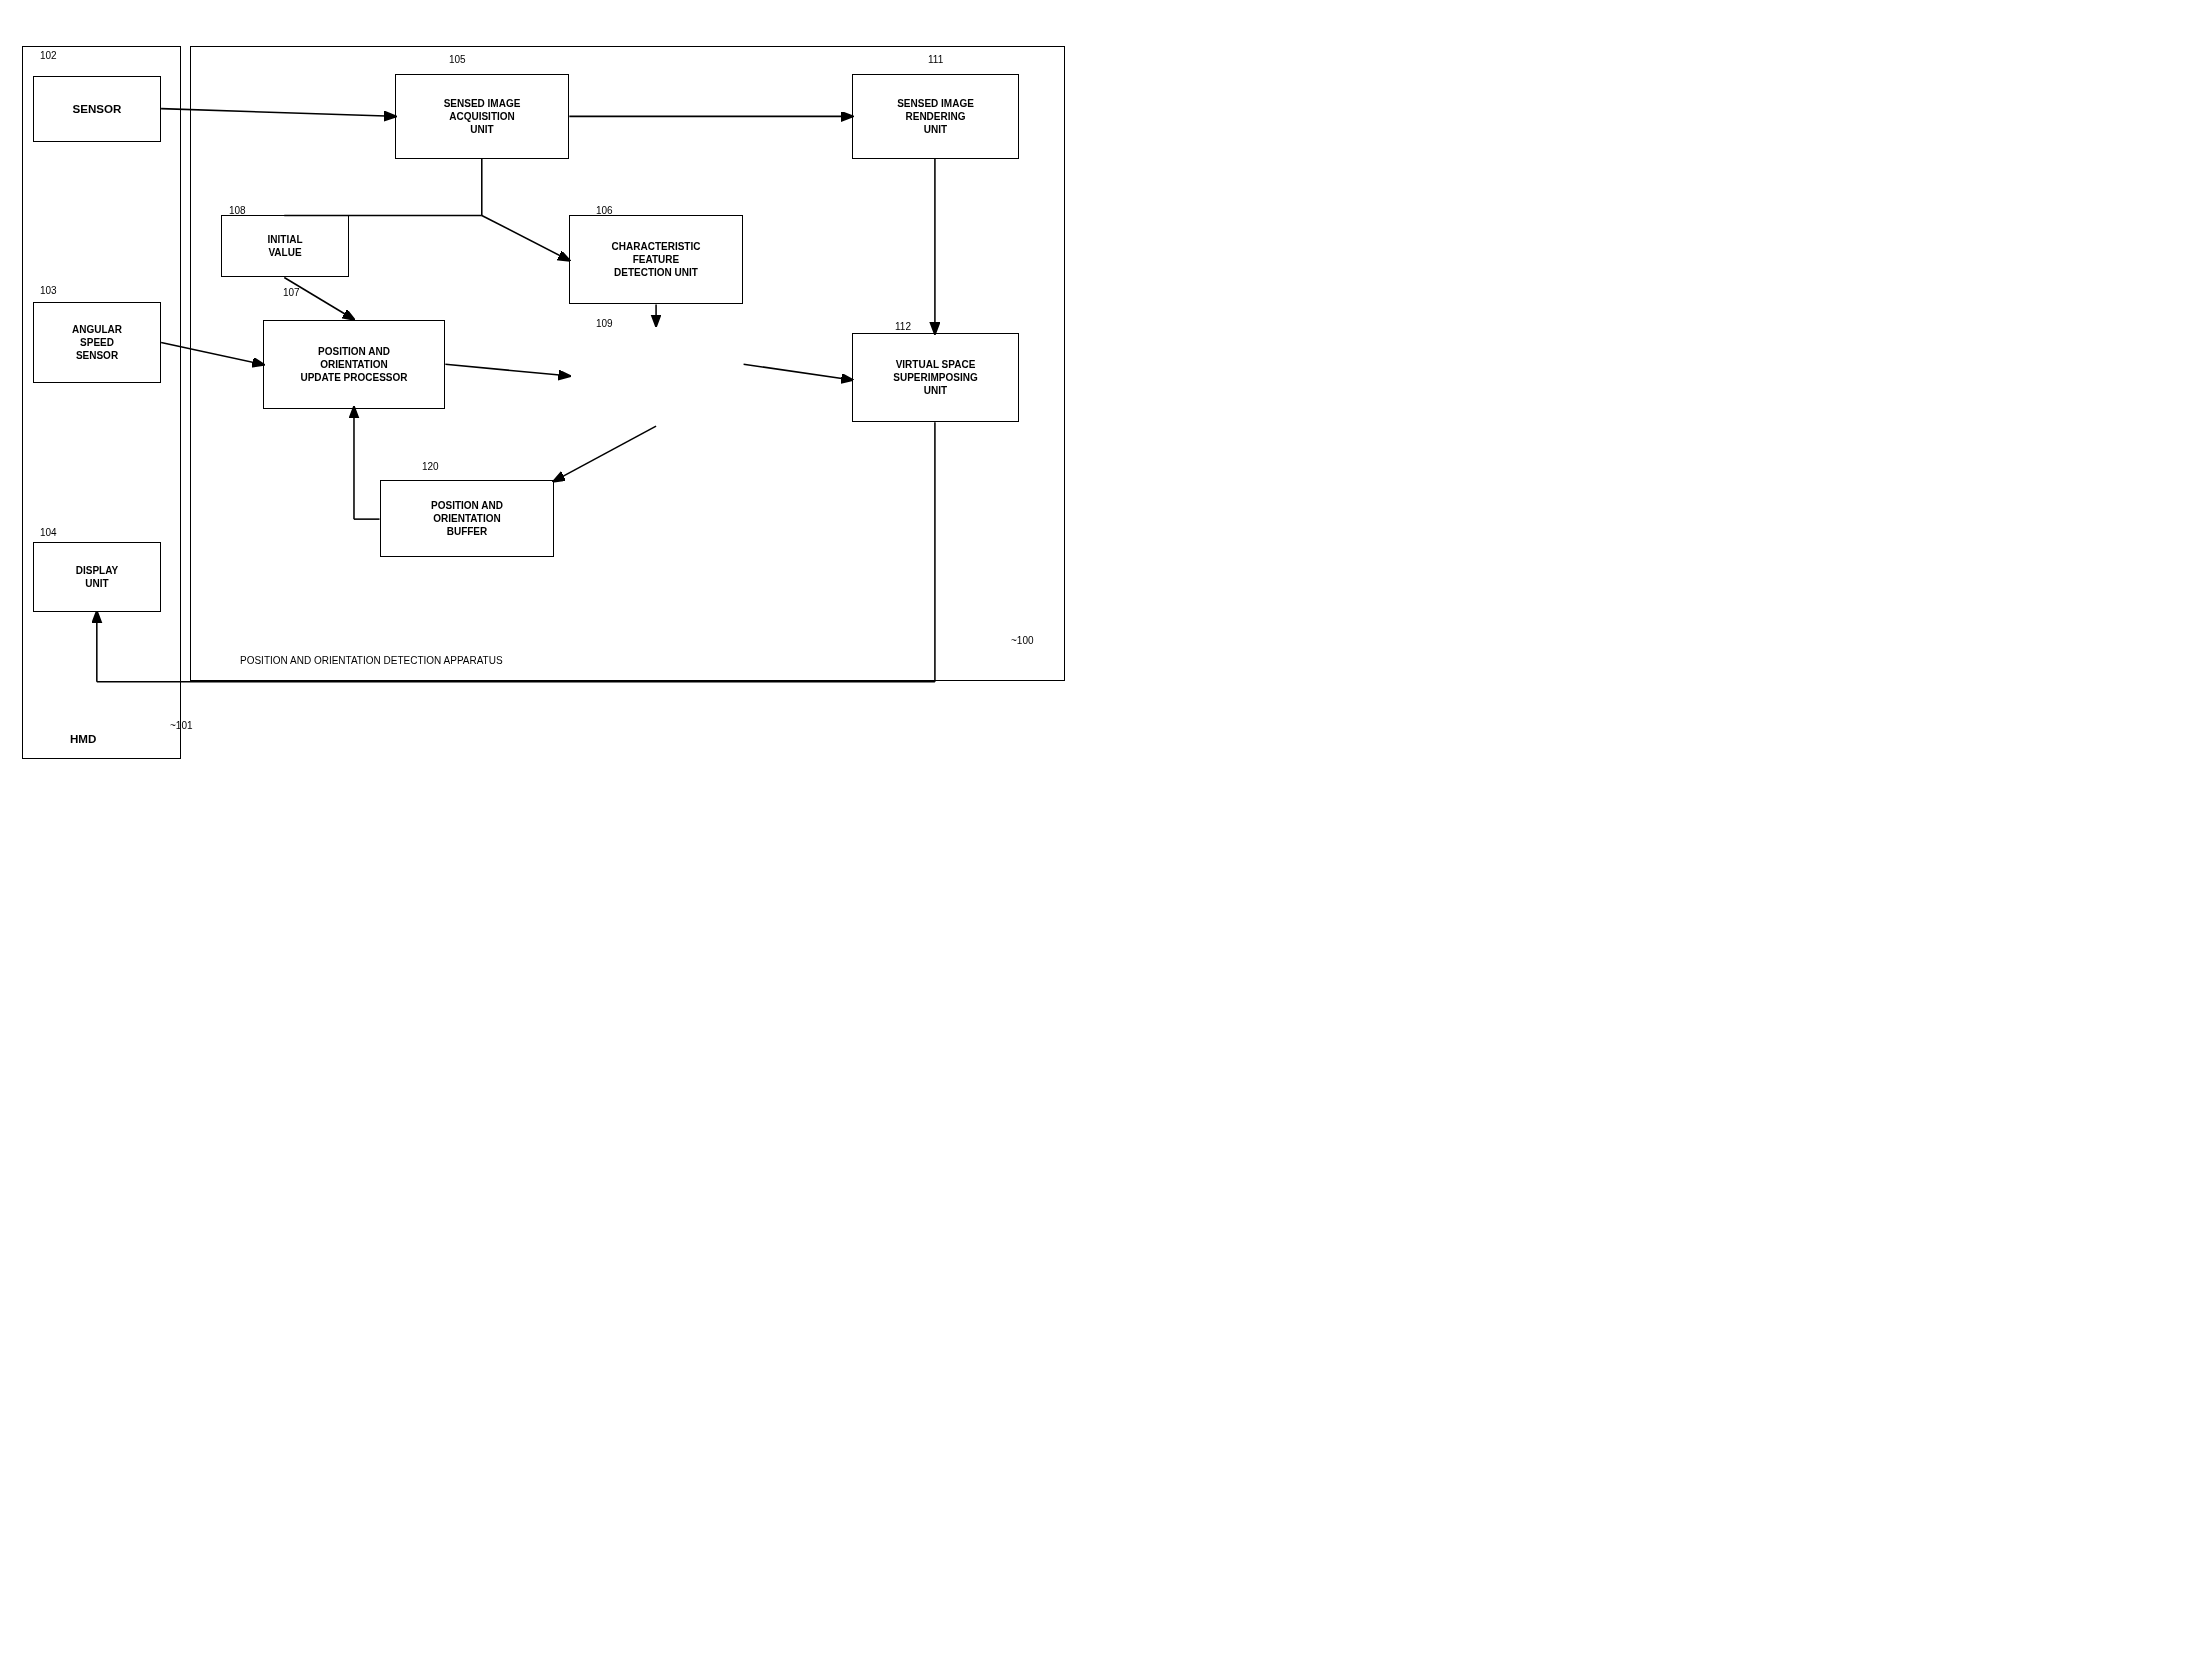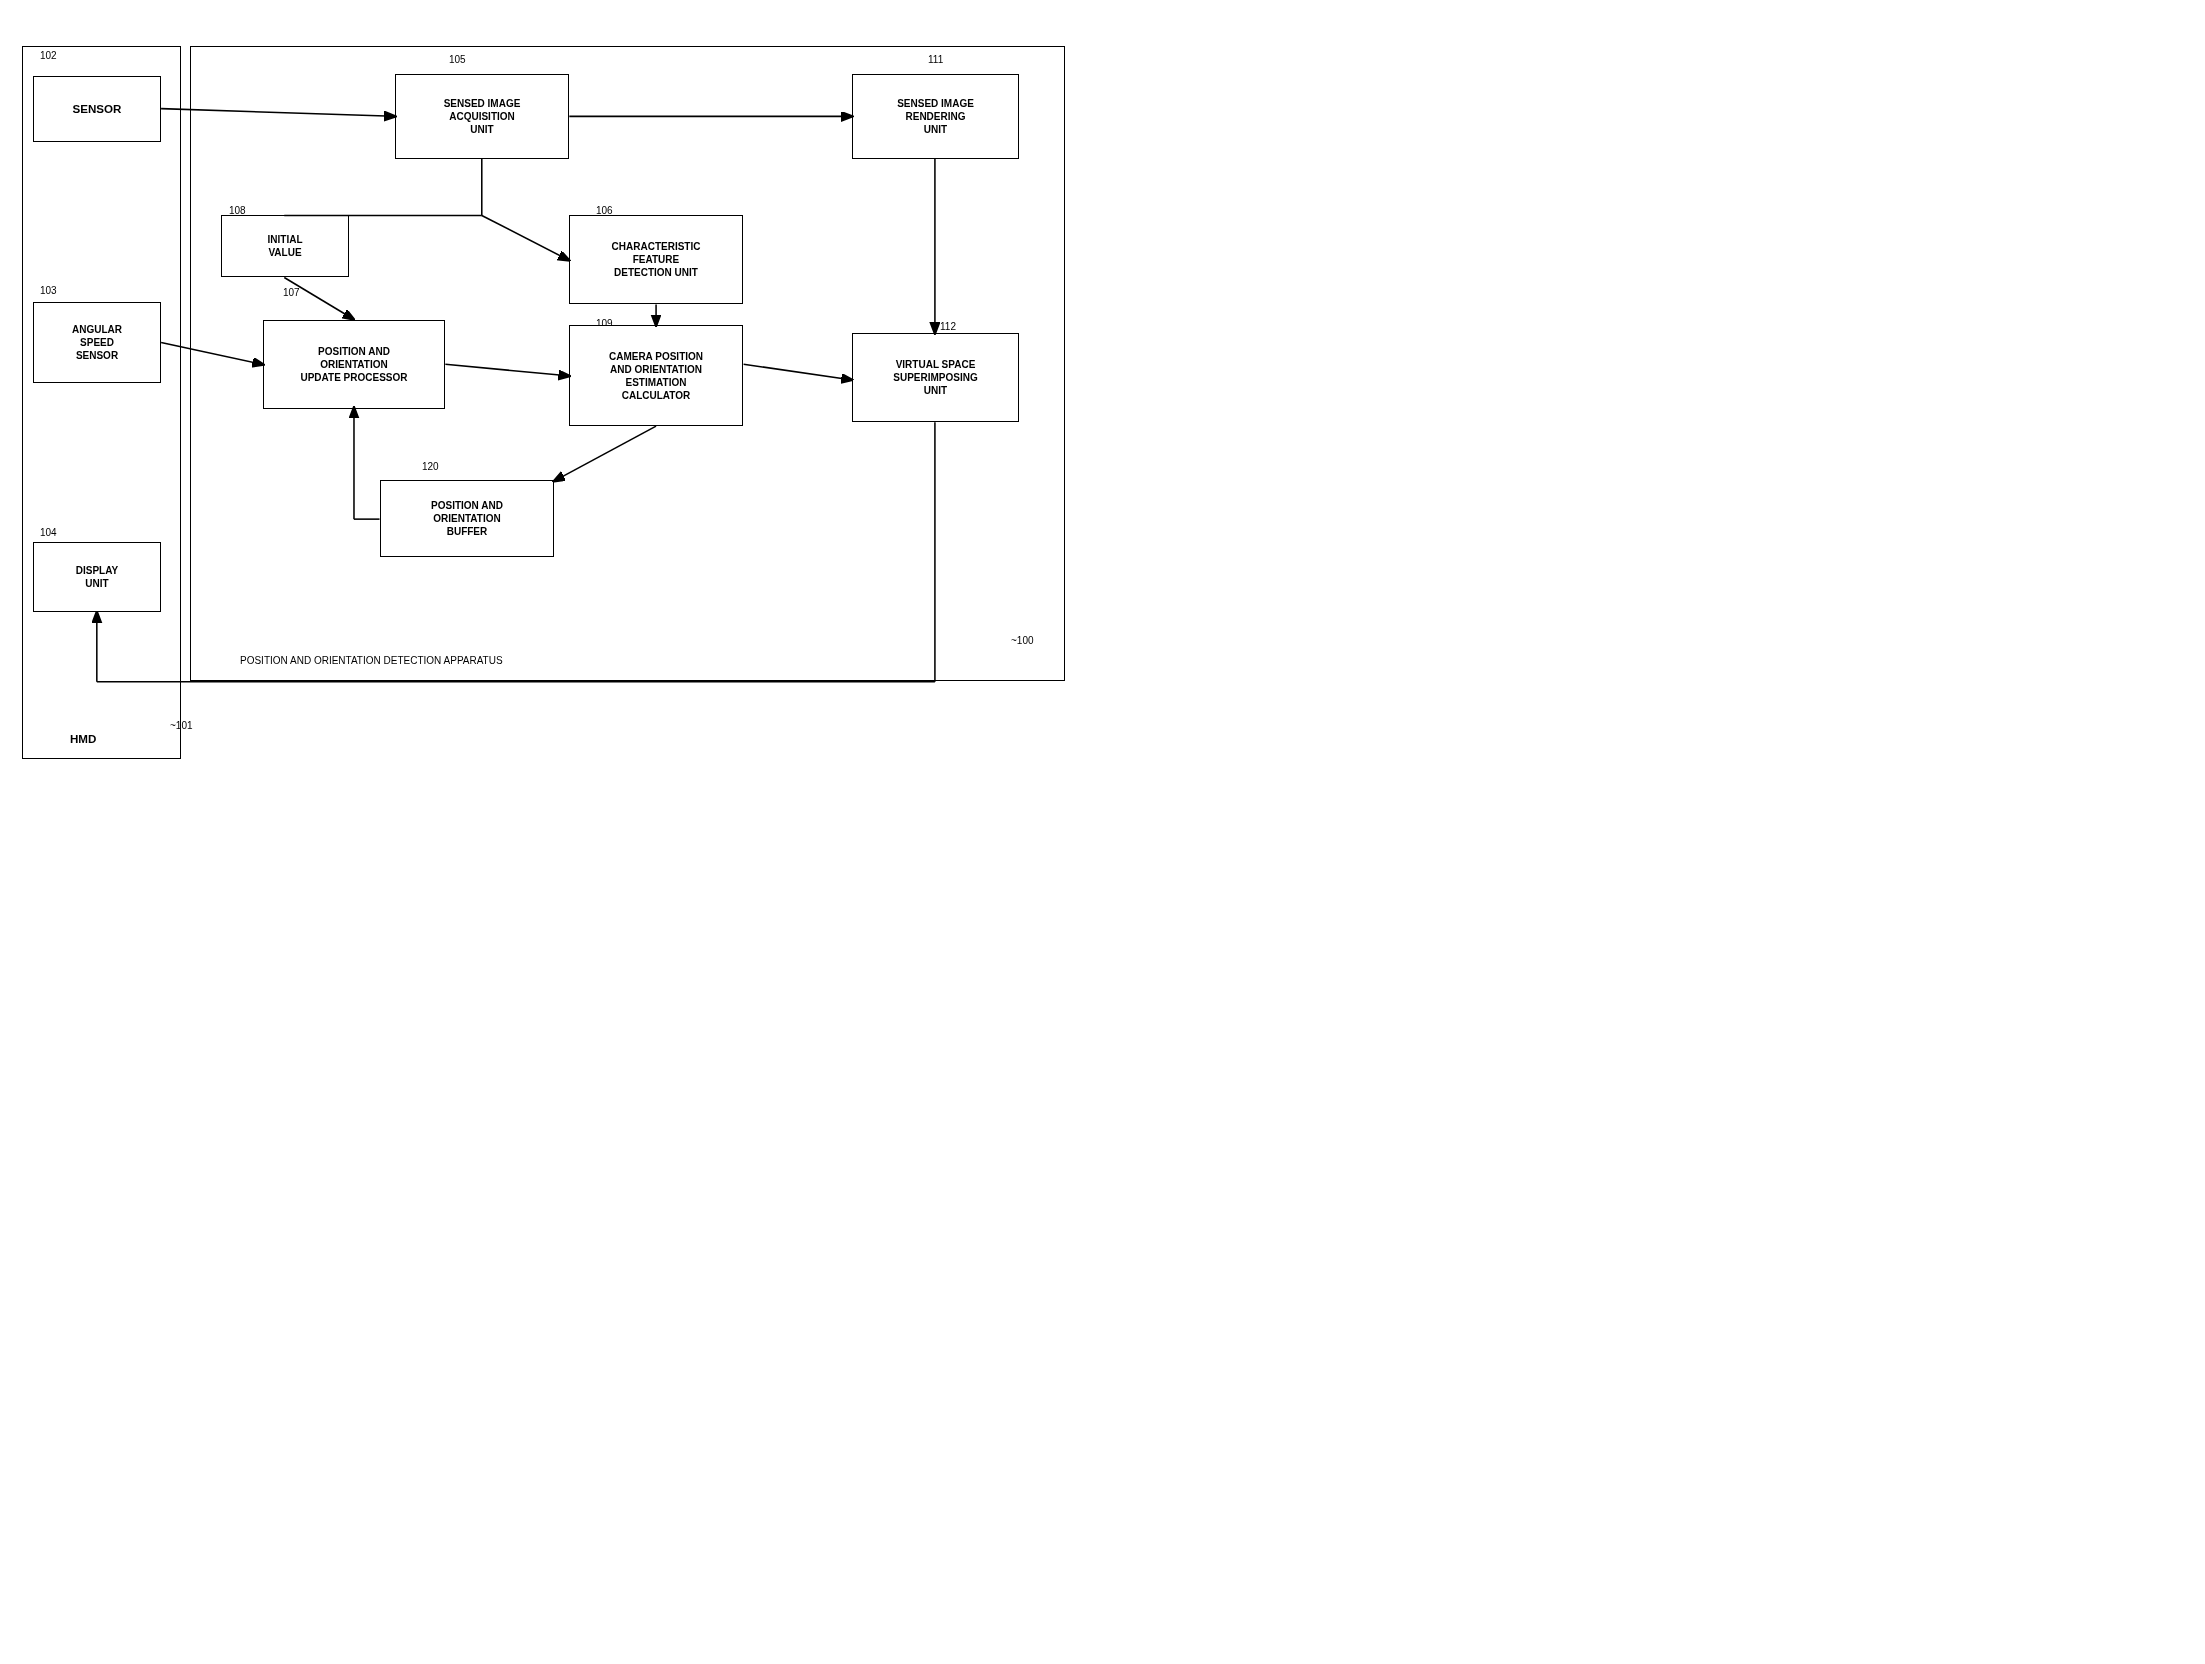--- a/index.html
+++ b/index.html
@@ -81,21 +81,21 @@
   <span class="label" style="left:40px; top:50px;">102</span>
   <span class="label" style="left:40px; top:285px;">103</span>
   <span class="label" style="left:40px; top:527px;">104</span>
   <span class="label" style="left:449px; top:54px;">105</span>
   <span class="label" style="left:596px; top:205px;">106</span>
   <span class="label" style="left:283px; top:287px;">107</span>
   <span class="label" style="left:229px; top:205px;">108</span>
   <span class="label" style="left:596px; top:318px;">109</span>
   <span class="label" style="left:422px; top:461px;">120</span>
   <span class="label" style="left:928px; top:54px;">111</span>
-  <span class="label" style="left:940px; top:321px;">112</span>
+  <span class="label" style="left:895px; top:321px;">112</span>
   <span class="label" style="left:1011px; top:635px;">~100</span>
   <span class="label" style="left:170px; top:720px;">~101</span>
 
   <span class="label" style="left:70px; top:732px; font-size:11.6px; font-weight:bold;">HMD</span>
 
   <span class="label" style="left:240px; top:655px; font-size:10px;">POSITION AND ORIENTATION DETECTION APPARATUS</span>
 
   <div class="block" style="left:33px; top:76px; width:128px; height:66px; font-size:11.6px;">SENSOR</div>
 
   <div class="block" style="left:33px; top:302px; width:128px; height:81px;">ANGULAR<br>SPEED<br>SENSOR</div>
@@ -103,21 +103,20 @@
   <div class="block" style="left:33px; top:542px; width:128px; height:70px;">DISPLAY<br>UNIT</div>
 
   <div class="block" style="left:395px; top:74px; width:174px; height:85px;">SENSED IMAGE<br>ACQUISITION<br>UNIT</div>
 
   <div class="block" style="left:569px; top:215px; width:174px; height:89px;">CHARACTERISTIC<br>FEATURE<br>DETECTION UNIT</div>
 
   <div class="block" style="left:221px; top:215px; width:128px; height:62px;">INITIAL<br>VALUE</div>
 
   <div class="block" style="left:263px; top:320px; width:182px; height:89px;">POSITION AND<br>ORIENTATION<br>UPDATE PROCESSOR</div>
 
-  <div class="block" style="left:569px; top:325px; width:174px; height:101px;">CAMERA POSITION<br>AND ORIENTATION<br>ESTIMATION<br>CALCULATOR</div>
 
   <div class="block" style="left:380px; top:480px; width:174px; height:77px;">POSITION AND<br>ORIENTATION<br>BUFFER</div>
 
   <div class="block" style="left:852px; top:74px; width:167px; height:85px;">SENSED IMAGE<br>RENDERING<br>UNIT</div>
 
   <div class="block" style="left:852px; top:333px; width:167px; height:89px;">VIRTUAL SPACE<br>SUPERIMPOSING<br>UNIT</div>
 
   <svg class="arrows" viewBox="0 0 1424 1075" width="1103" height="833">
     <defs>
       <marker id="arrow" markerWidth="8" markerHeight="8" refX="6" refY="3" orient="auto">

